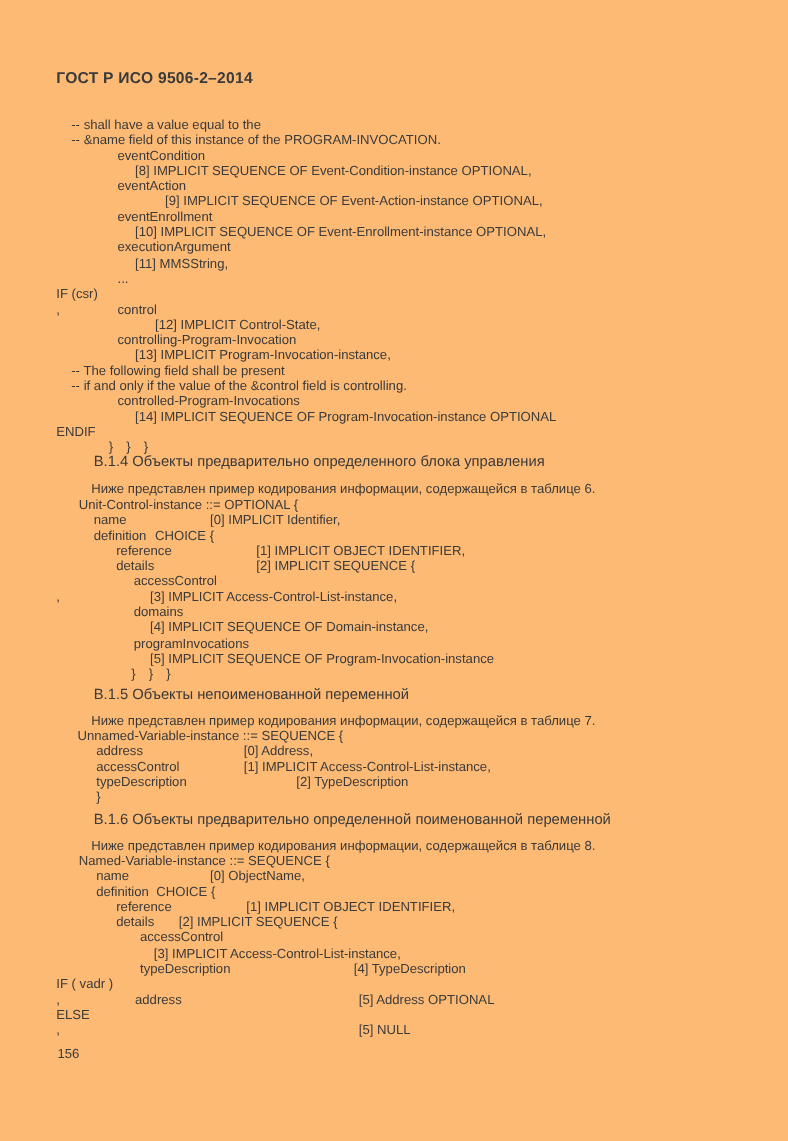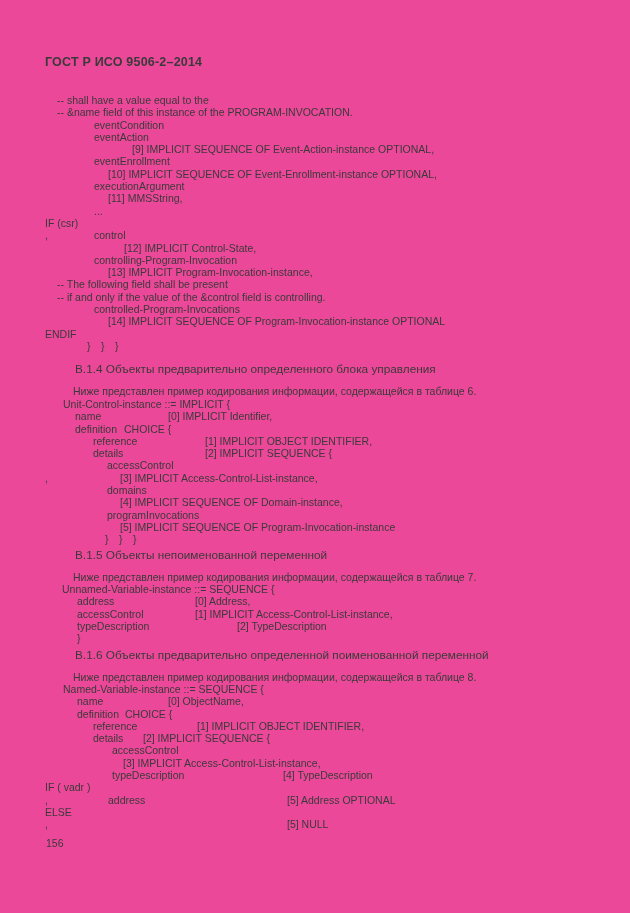--- a/index.html
+++ b/index.html
@@ -4,21 +4,21 @@
 <style>
   html,body{margin:0;padding:0;}
   body{
     width:630px;height:913px;
     background:#f4f4f4;
     font-family:"Liberation Sans", sans-serif;
   }
   .page{
     position:relative;
     width:630px;height:913px;
-    background:#ec4899;
+    background:#fdba74;
     color:#3a3a3a;
     overflow:hidden;
   }
   .running-header{
     position:absolute;left:45px;top:55px;
     font-size:12.5px;font-weight:bold;letter-spacing:.2px;
     white-space:pre;
   }
   .code{
     position:absolute;left:45px;width:560px;
@@ -62,20 +62,23 @@
       <div class="cl">
         <span class="cs" style="left: 12px;">-- shall have a value equal to the</span>
       </div>
       <div class="cl">
         <span class="cs" style="left: 12px;">-- &amp;name field of this instance of the PROGRAM-INVOCATION.</span>
       </div>
       <div class="cl">
         <span class="cs" style="left: 49px;">eventCondition</span>
       </div>
       <div class="cl">
+        <span class="cs" style="left: 63px;">[8] IMPLICIT SEQUENCE OF Event-Condition-instance OPTIONAL,</span>
+      </div>
+      <div class="cl">
         <span class="cs" style="left: 49px;">eventAction</span>
       </div>
       <div class="cl">
         <span class="cs" style="left: 63px; padding-left: 24px;">[9] IMPLICIT SEQUENCE OF Event-Action-instance OPTIONAL,</span>
       </div>
       <div class="cl">
         <span class="cs" style="left: 49px;">eventEnrollment</span>
       </div>
       <div class="cl">
         <span class="cs" style="left: 63px;">[10] IMPLICIT SEQUENCE OF Event-Enrollment-instance OPTIONAL,</span>
@@ -124,21 +127,21 @@
         <span class="cs" style="left: 42px;">}</span>
         <span class="cs" style="left: 56px;">}</span>
         <span class="cs" style="left: 70px;">}</span>
       </div>
     </div>
 
   <div class="heading" id="h14">В.1.4 Объекты предварительно определенного блока управления</div>
   <div class="para" id="p14">Ниже представлен пример кодирования информации, содержащейся в таблице 6.</div>
   <div class="code" id="code-b">
       <div class="cl">
-        <span class="cs" style="left: 18px;">Unit-Control-instance ::= IMPLICIT {</span>
+        <span class="cs" style="left: 18px;">Unit-Control-instance ::= OPTIONAL {</span>
       </div>
       <div class="cl">
         <span class="cs" style="left: 30px;">name</span>
         <span class="cs" style="left: 123px;">[0] IMPLICIT Identifier,</span>
       </div>
       <div class="cl">
         <span class="cs" style="left: 30px;">definition</span>
         <span class="cs" style="left: 79px;">CHOICE {</span>
       </div>
       <div class="cl">

